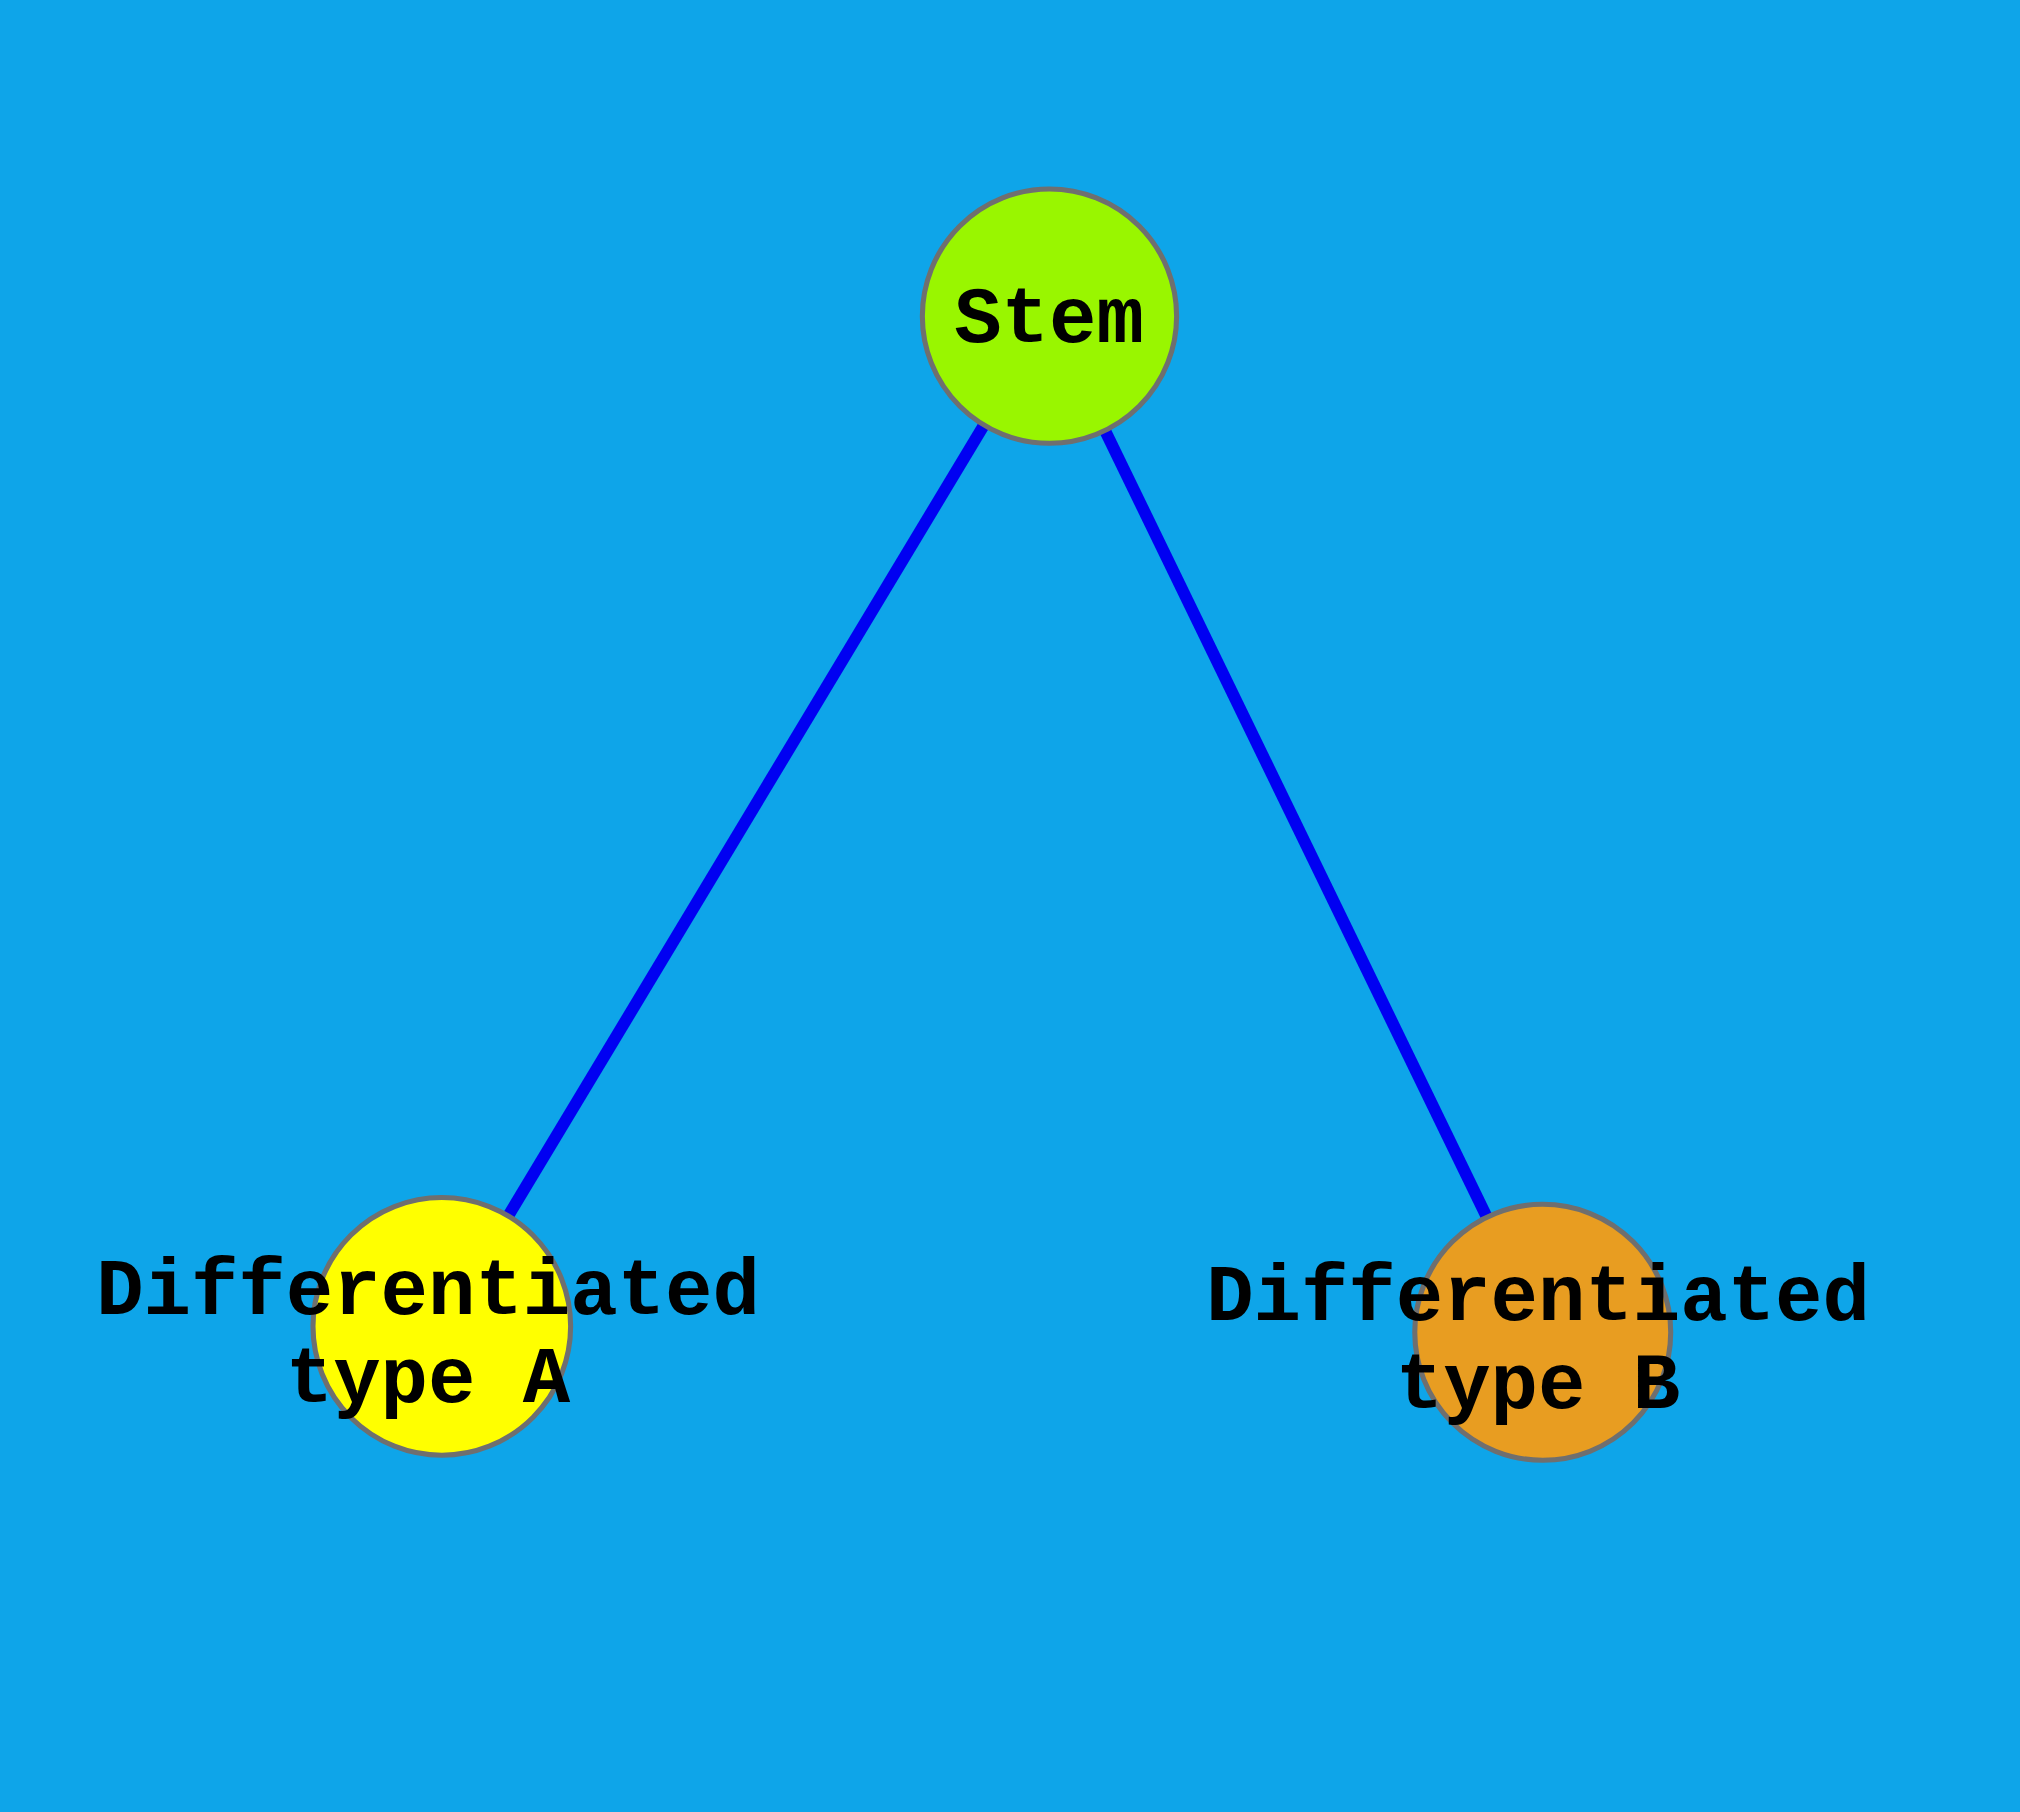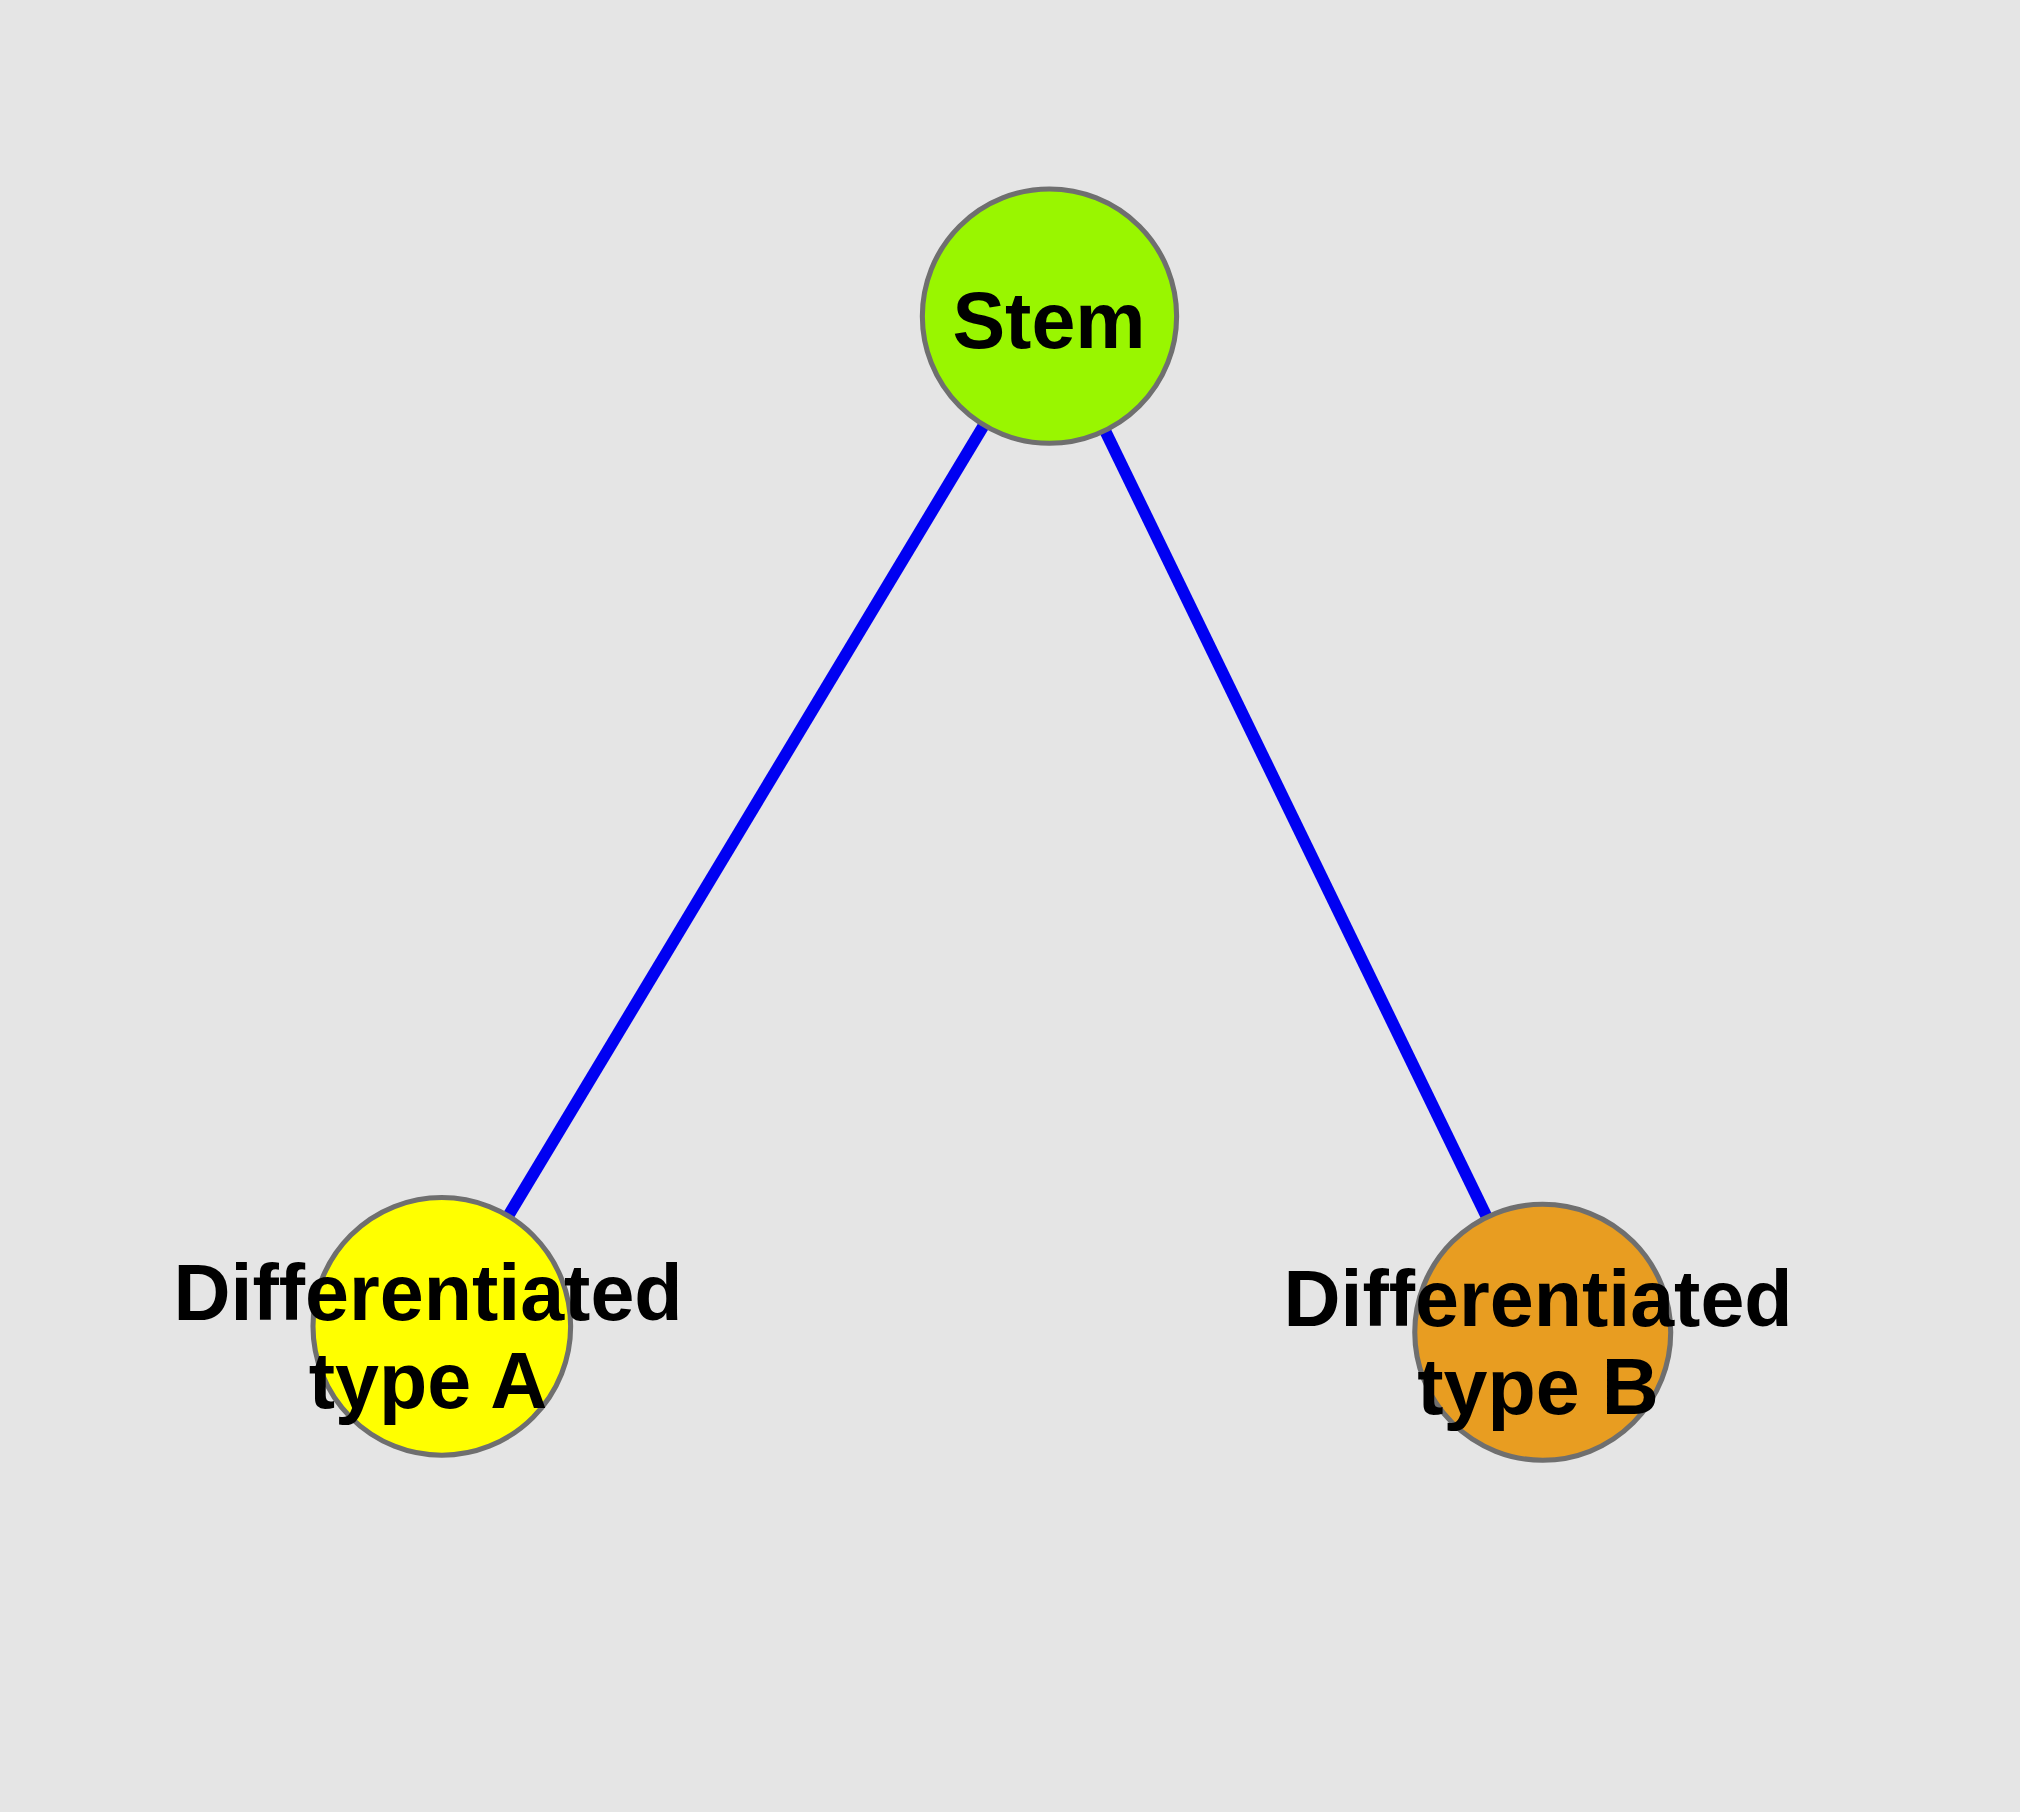--- a/index.html
+++ b/index.html
@@ -33,21 +33,21 @@
     line-height: 1.12;
     text-align: center;
     white-space: pre-line;
     color: #000000;
     pointer-events: none;
   }
 </style>
 </head>
 <body>
 
-<div id="canvas" style="background: #e5e5e5;">
+<div id="canvas" style="background: #0ea5e9; font-family: Liberation Mono, monospace;">
   <svg id="graph-svg" xmlns="http://www.w3.org/2000/svg" viewBox="0 0 2384 2138">
       <line x1="1238" y1="373" x2="521" y2="1565" stroke="#0000F2" stroke-width="14"></line>
       <line x1="1238" y1="373" x2="1820" y2="1572" stroke="#0000F2" stroke-width="14"></line>
       <circle cx="1238" cy="373" r="150" fill="#99F600" stroke="#6F6F6F" stroke-width="6"></circle>
       <circle cx="521" cy="1565" r="152" fill="#FFFF00" stroke="#6F6F6F" stroke-width="6"></circle>
       <circle cx="1820" cy="1572" r="151" fill="#E89D21" stroke="#6F6F6F" stroke-width="6"></circle>
     </svg>
   <div class="node-label" id="label-stem" style="left: 1049px; top: 321px; color: rgb(0, 0, 0);">Stem</div>
   <div class="node-label" id="label-type-a" style="left: 428px; top: 1337px; color: rgb(0, 0, 0);">Differentiated
 type A</div>

